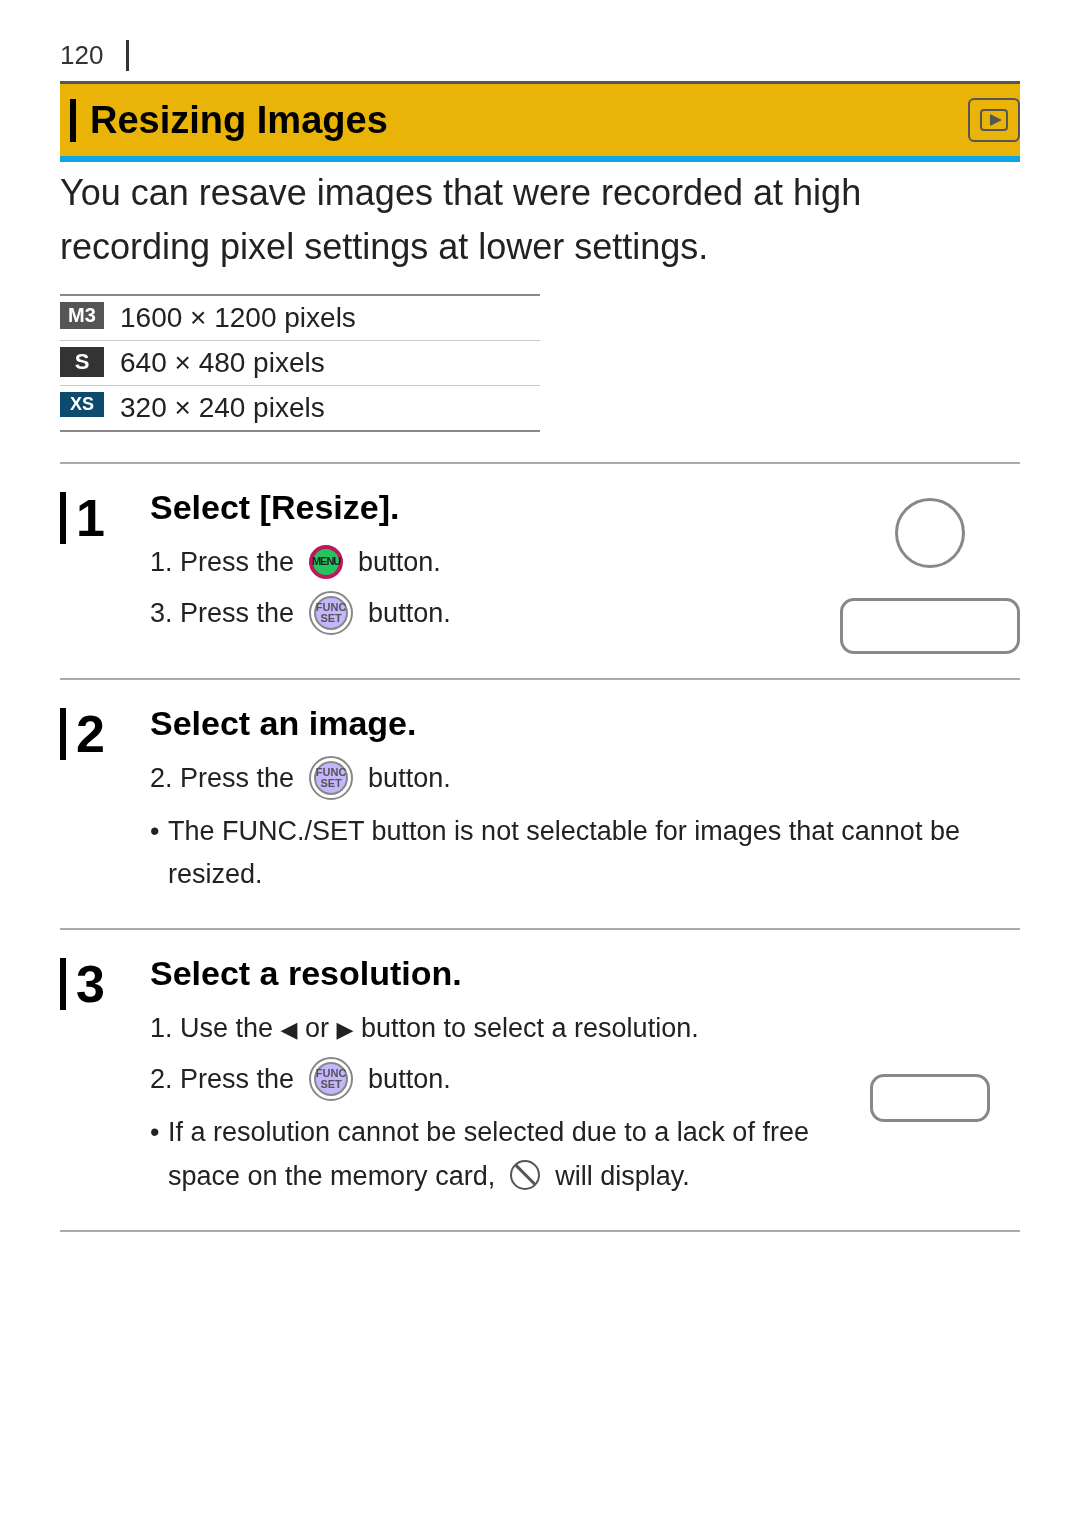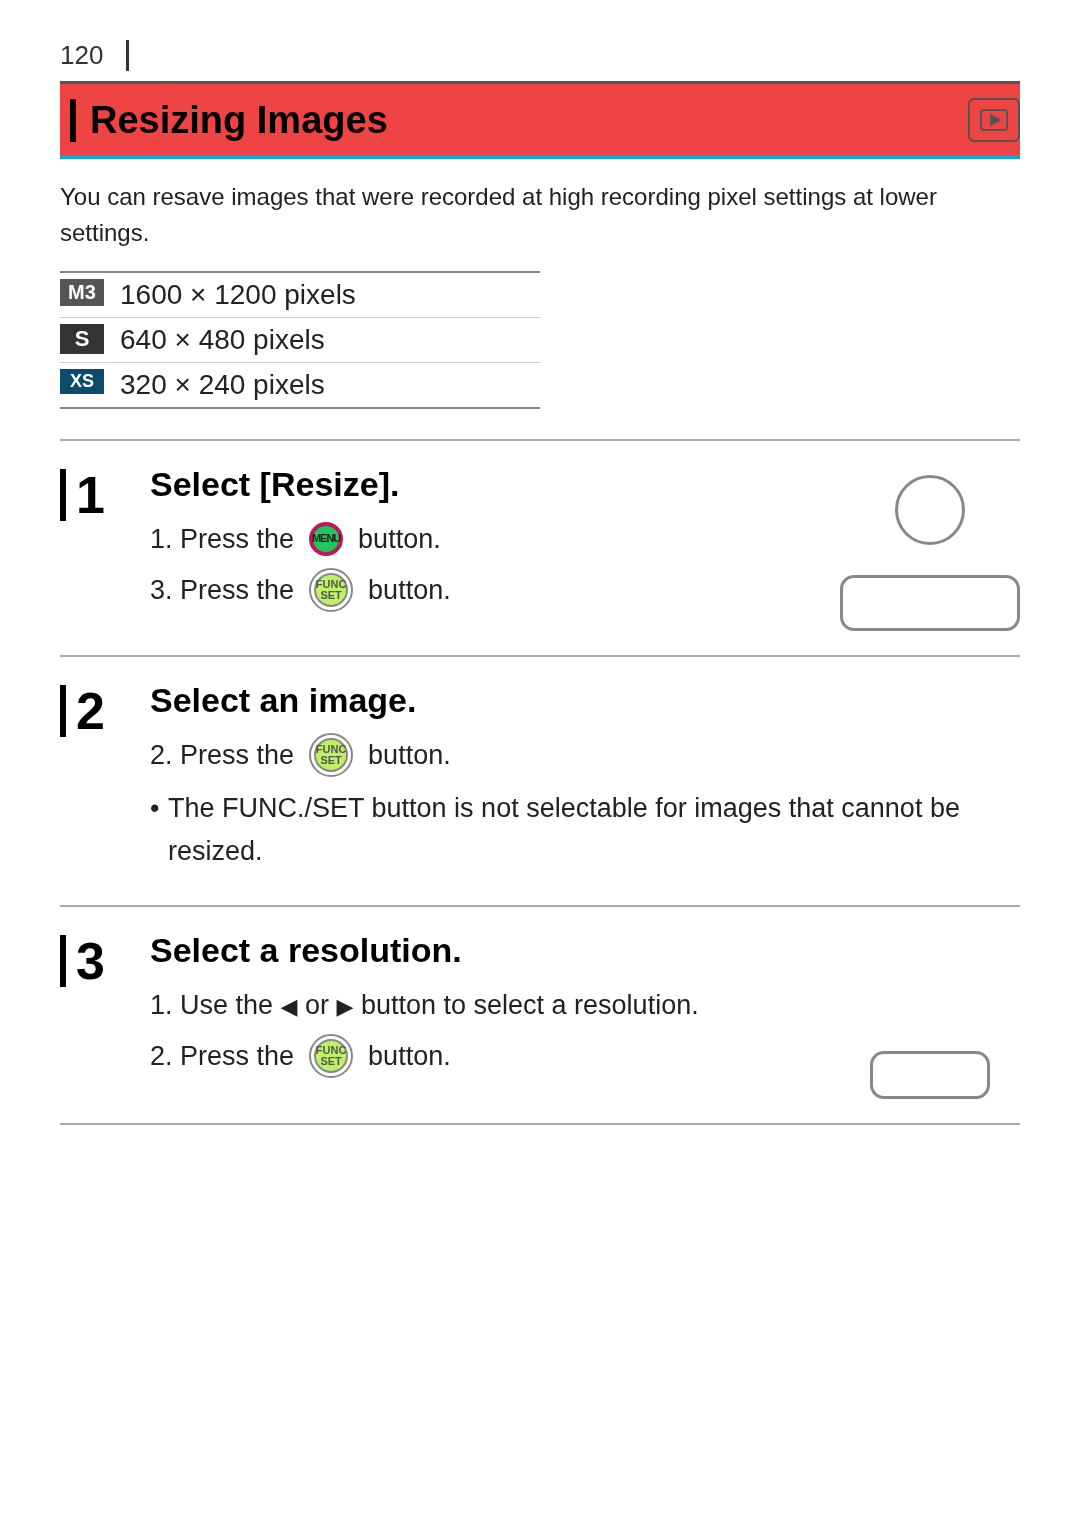--- a/index.html
+++ b/index.html
@@ -25,25 +25,25 @@
 
     .page-number span {
       border-right: 3px solid #333;
       padding-right: 23px;
     }
 
     .section-header {
       display: flex;
       align-items: center;
       justify-content: space-between;
-      background: #ef4444;
+      background: #eab308;
       border-top: 3px solid #555;
-      border-bottom: 3px solid #0ea5e9;
+      border-bottom: 6px solid #0ea5e9;
       padding: 14px 0 14px 10px;
-      margin-bottom: 20px;
+      margin-bottom: 4px;
     }
 
     .section-title {
       font-size: 38px;
       font-weight: bold;
       color: #000;
       border-left: 6px solid #000;
       padding-left: 14px;
     }
 
@@ -52,21 +52,21 @@
       height: 44px;
       border: 2px solid #555;
       border-radius: 6px;
       display: flex;
       align-items: center;
       justify-content: center;
       font-size: 20px;
     }
 
     .intro-text {
-      font-size: 24px;
+      font-size: 36px;
       line-height: 1.5;
       margin-bottom: 20px;
       color: #222;
     }
 
     .pixel-table {
       border-top: 2px solid #888;
       border-bottom: 2px solid #888;
       margin-bottom: 30px;
       width: 480px;
@@ -214,21 +214,21 @@
       display: flex;
       align-items: center;
       justify-content: center;
       width: 34px;
       height: 34px;
       border: 2px solid #888;
       border-radius: 50%;
       font-size: 11px;
       font-weight: bold;
       color: #555;
-      background: #bef264;
+      background: #c4b5fd;
       line-height: 1;
       text-align: center;
     }
 
     .icon-resize-badge {
       display: inline-flex;
       align-items: center;
       justify-content: center;
       width: 32px;
       height: 28px;
@@ -426,18 +426,25 @@
           Use the <span class="arrow-left">◀</span> or <span class="arrow-right">▶</span> button to select a resolution.
         </li>
         <li data-num="2">
           Press the&nbsp;
           <span class="icon-func-outer">
             <span class="icon-func-inner">FUNC<br>SET</span>
           </span>
           &nbsp;button.
         </li>
       </ol>
+      <ul>
+        <li>
+          If a resolution cannot be selected due to a lack of free space on the memory card,&nbsp;
+          <span class="no-sign"></span>
+          &nbsp;will display.
+        </li>
+      </ul>
     </div>
   </div>
   <div class="step-right" style="justify-content: flex-end; padding-top: 120px;">
     <div class="rounded-rect-small"></div>
   </div>
 </div>
 
 </body></html>

